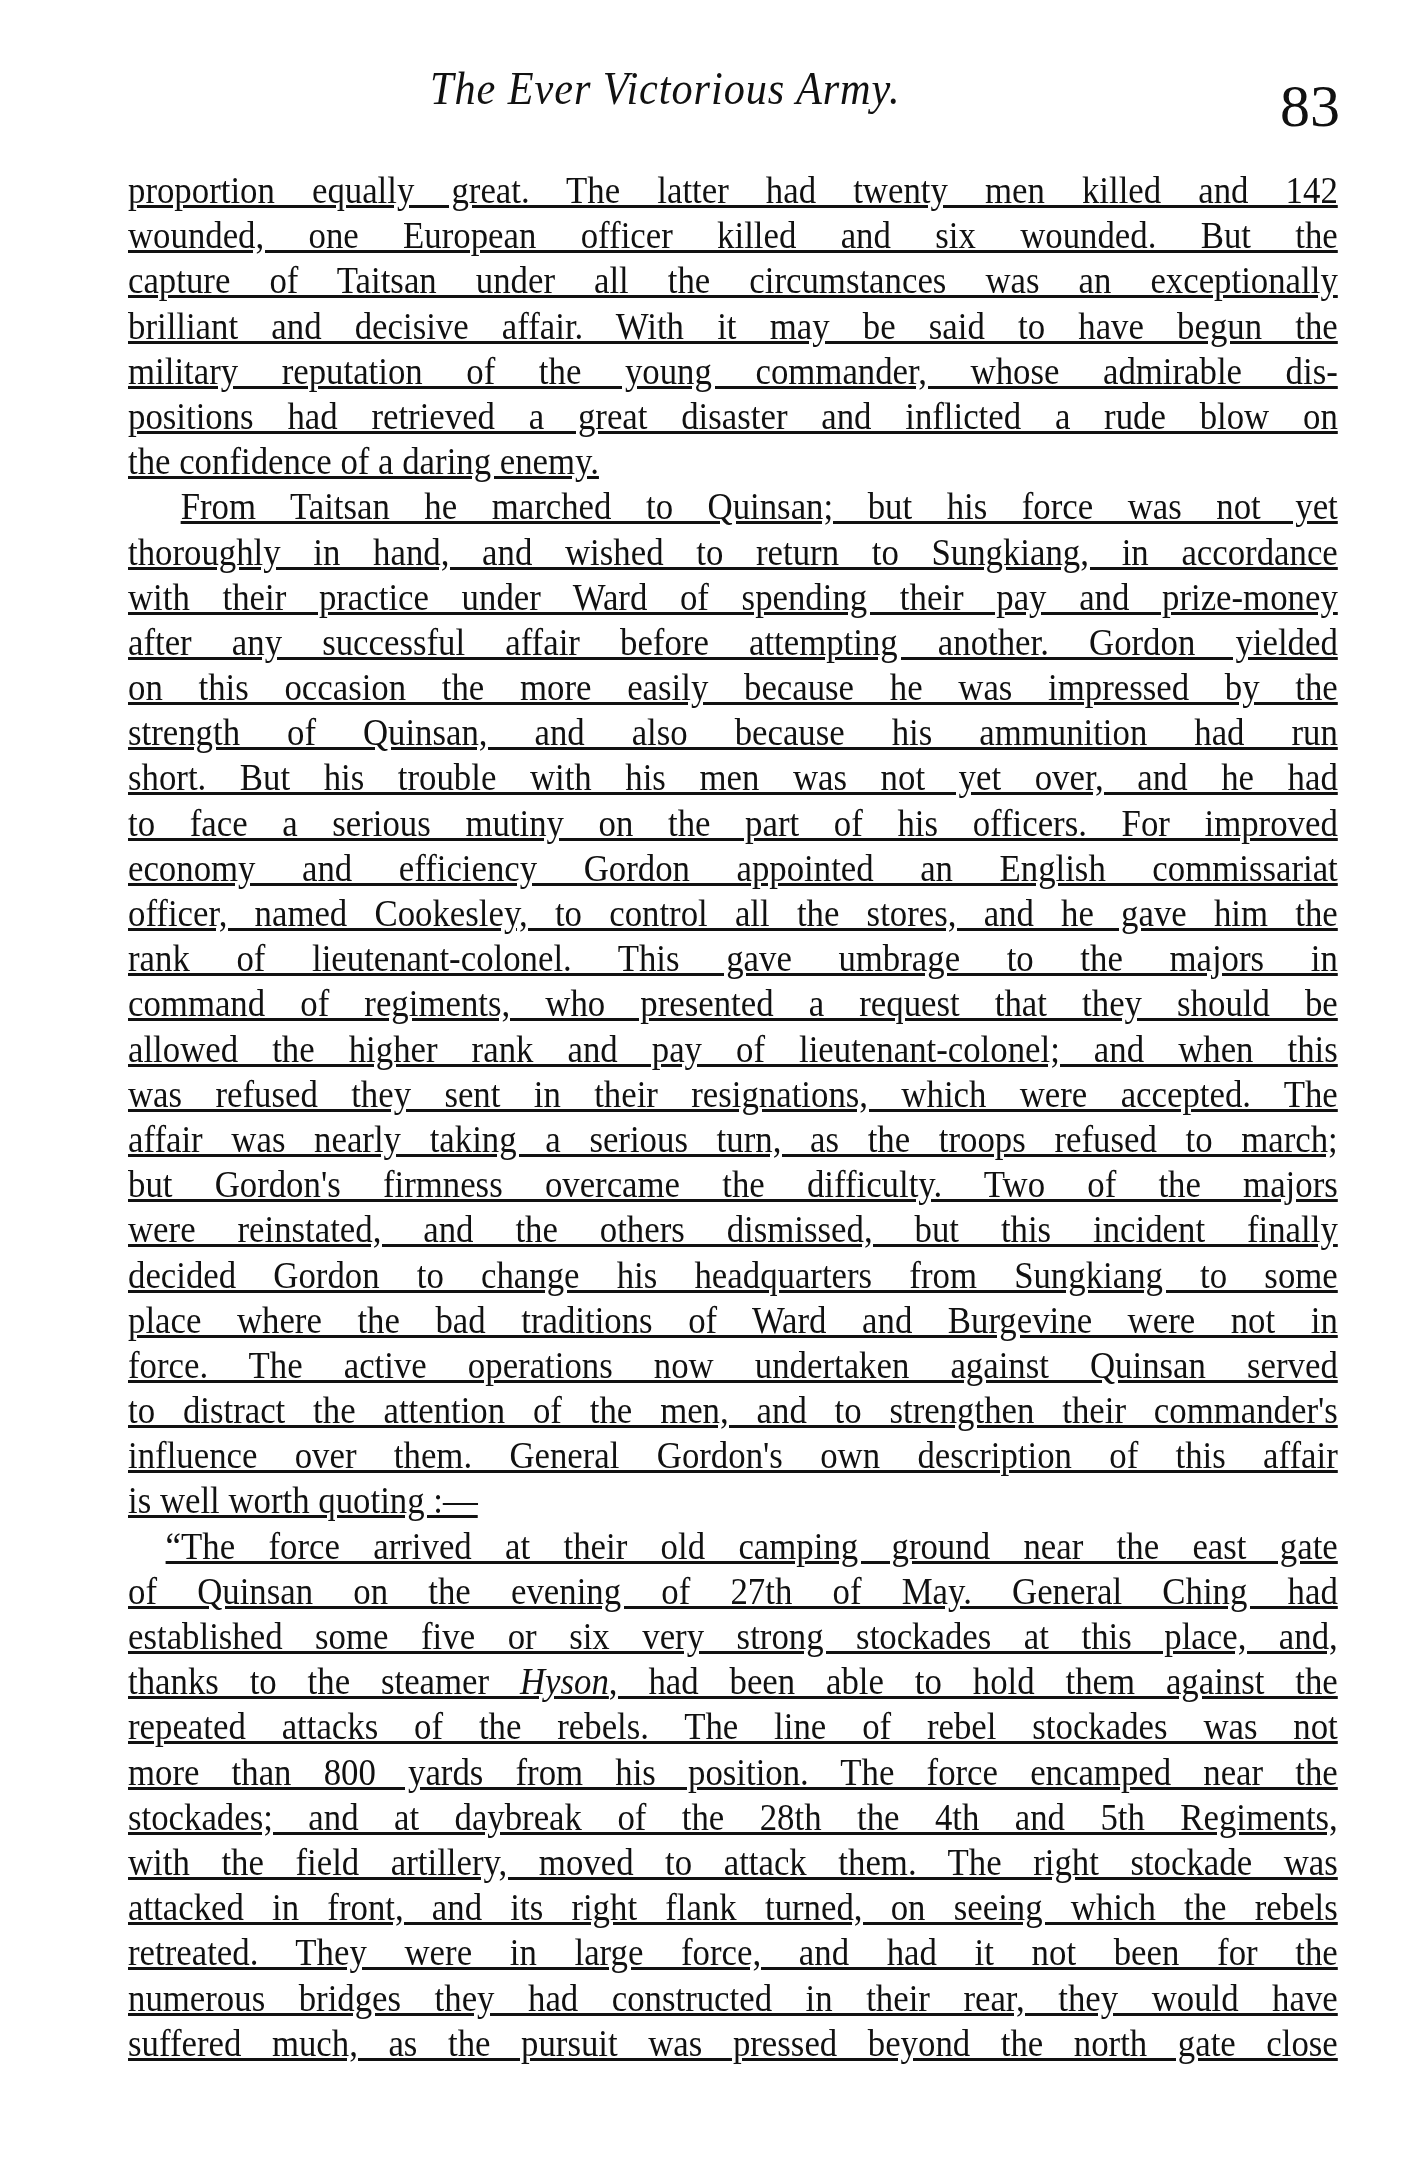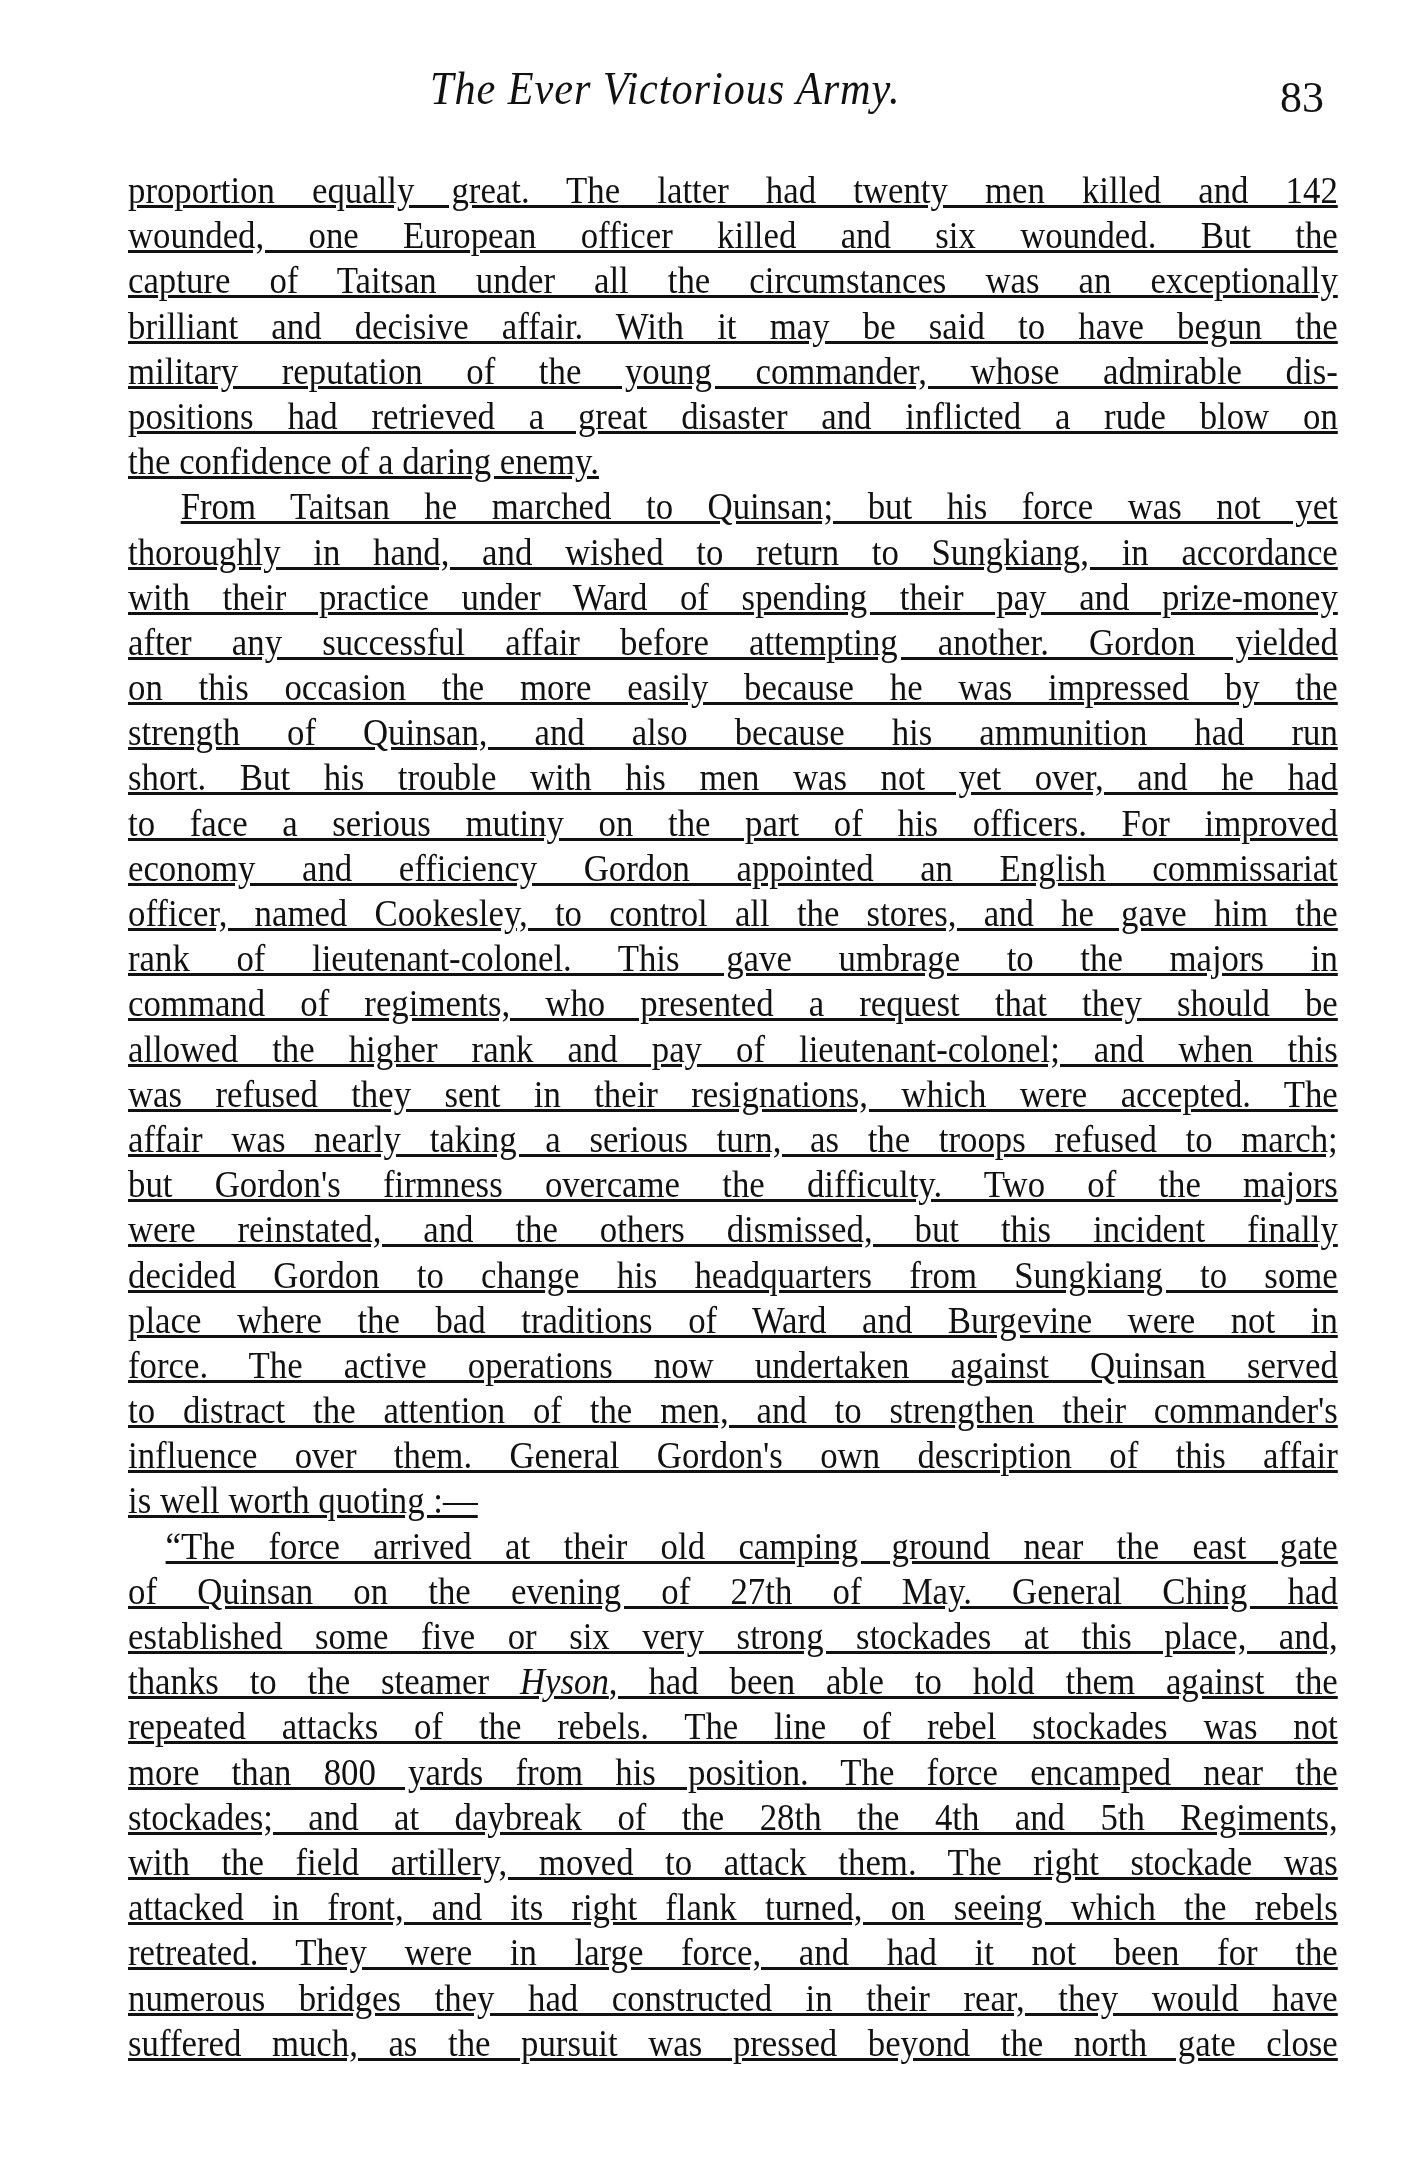--- a/index.html
+++ b/index.html
@@ -35,21 +35,21 @@
       font-size: 46px;
       letter-spacing: 1px;
       transform: scaleX(0.92);
       transform-origin: left top;
       white-space: nowrap;
     }
     .page-number {
       position: absolute;
       left: 1280px;
       top: 10px;
-      font-size: 44px;
+      font-size: 60px;
       white-space: nowrap;
     }
     .body-text {
       position: absolute;
       left: 128px;
       top: 168px;
       width: 1210px;
       text-decoration: underline;
     }
     .line {

